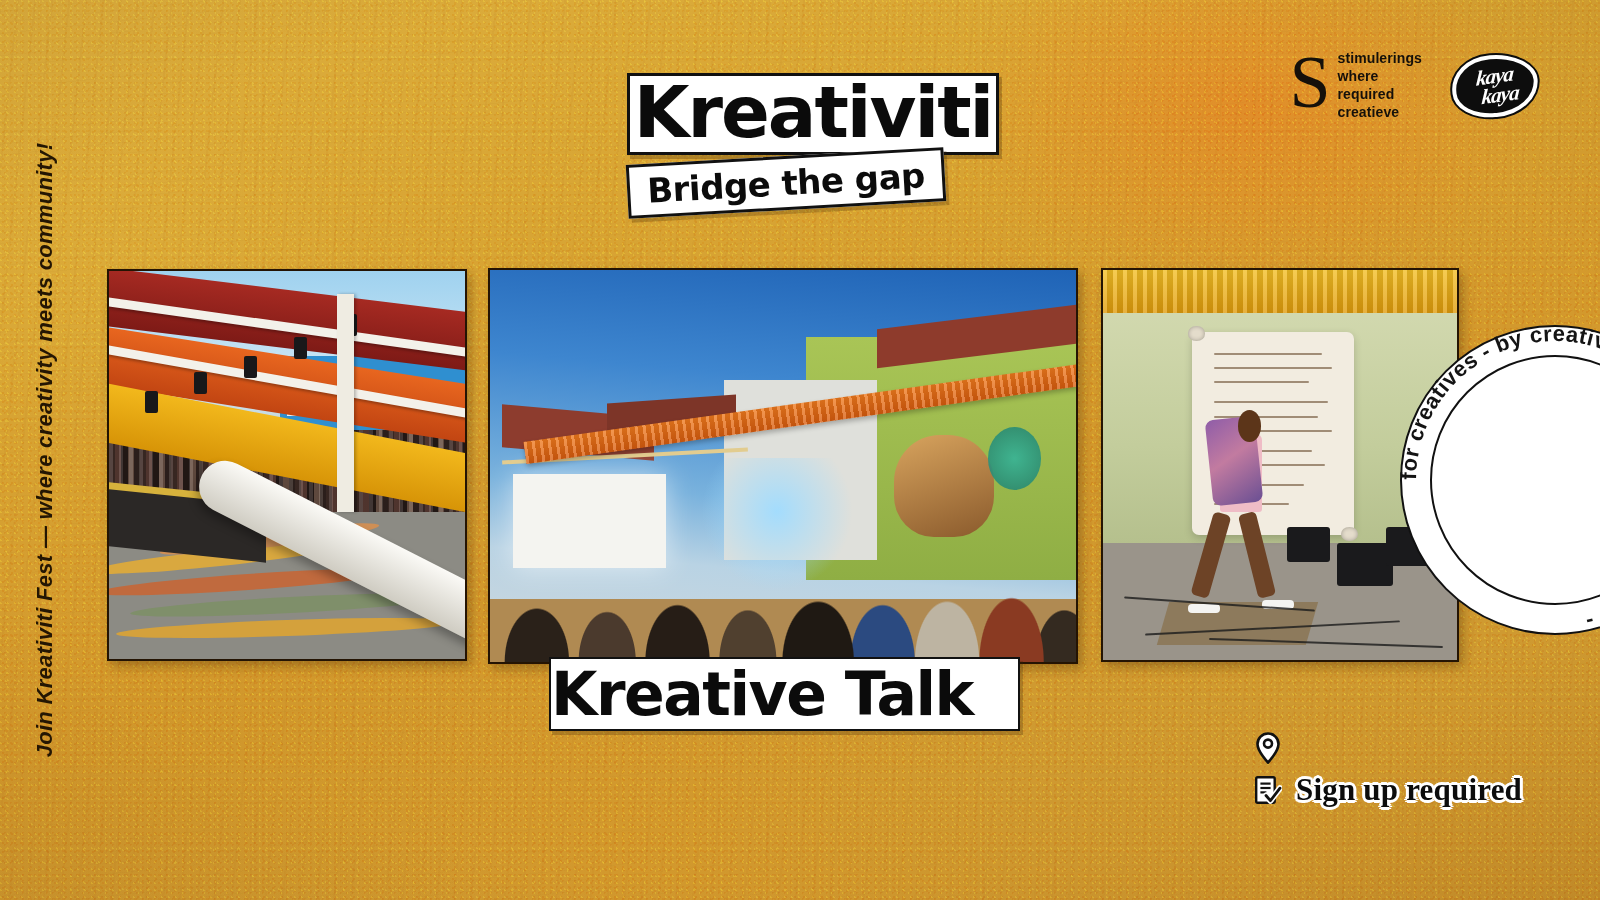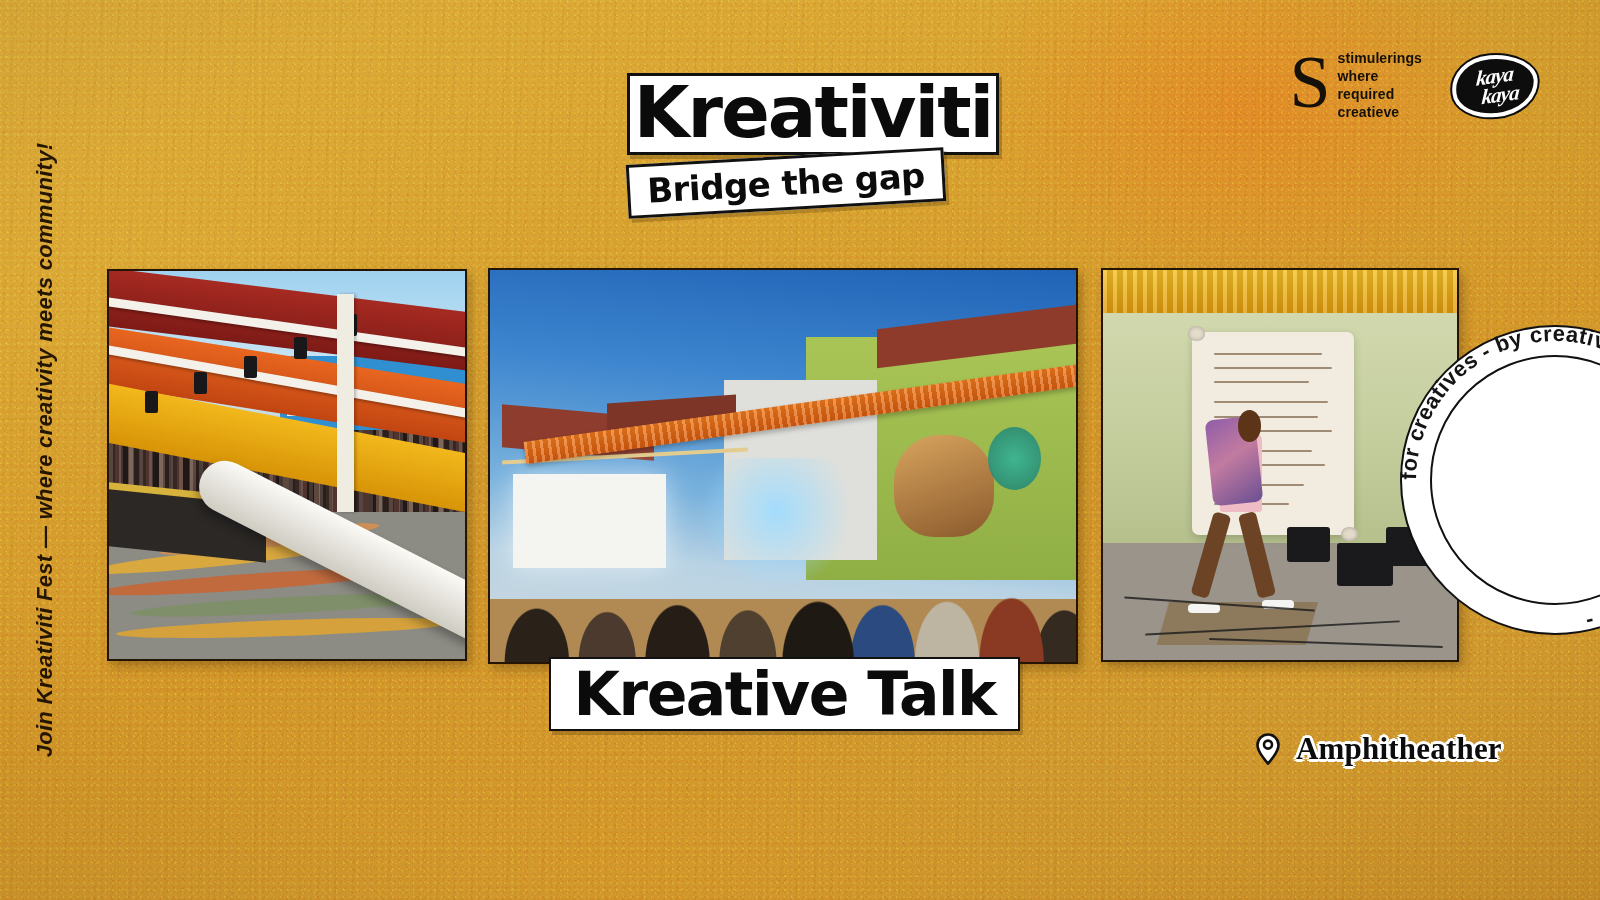--- a/index.html
+++ b/index.html
@@ -180,21 +180,21 @@
   .p3-fig-body{position:absolute;left:33%;top:42%;width:12%;height:20%;background:#efbcc6;border-radius:6px 6px 3px 3px;}
   .p3-fig-scarf{position:absolute;left:30%;top:38%;width:14%;height:22%;
     background:linear-gradient(150deg,#8f5da8,#c27ba0 45%,#6a4f93);border-radius:8px;transform:rotate(-6deg);}
   .p3-fig-head{position:absolute;left:38%;top:36%;width:6.5%;height:8%;background:#5c3519;border-radius:50%;}
   .p3-shoe{position:absolute;height:9px;background:#f4f4f2;border-radius:4px;}
 
   
   .talk-box{
     position:absolute;left:549px;top:657px;width:471px;height:74px;
     background:#fff;border:2px solid #111;
-    display:flex;align-items:center;justify-content:center;
+    display:flex;align-items:center;justify-content:flex-start;
     box-shadow:3px 4px 0 rgba(60,35,5,.25);
   }
   .talk-box .t{font-family:"DejaVu Sans",sans-serif;font-weight:bold;font-size:60px;
     line-height:1;letter-spacing:-1.5px;color:#0b0b0b;}
   .date-box{
     position:absolute;left:596px;top:742px;width:376px;height:38px;
     background:#fff;border:2px solid #111;
     display:flex;align-items:center;justify-content:center;
     box-shadow:2px 3px 0 rgba(60,35,5,.22);
   }
@@ -357,17 +357,29 @@
   </div>
 
   <div class="info">
     <div class="info-row">
       <span class="ico">
         <svg width="26" height="32" viewBox="0 0 26 32">
           <path d="M13 1.5C7.2 1.5 2.5 6.2 2.5 12c0 7.6 10.5 18.5 10.5 18.5S23.5 19.6 23.5 12C23.5 6.2 18.8 1.5 13 1.5z" fill="#fff" stroke="#111" stroke-width="2.6"></path>
           <circle cx="13" cy="11.6" r="4" fill="none" stroke="#111" stroke-width="2.6"></circle>
         </svg>
       </span>
-      <span class="lbl">Amphitheather</span>
+    </div>
+    <div class="info-row">
+      <span class="ico">
+        <svg width="28" height="30" viewBox="0 0 28 30">
+          <rect x="2.2" y="2.2" width="18.5" height="25.5" rx="1.5" fill="#fff" stroke="#111" stroke-width="2.4"></rect>
+          <line x1="6.4" y1="8.6" x2="16.6" y2="8.6" stroke="#111" stroke-width="2.2"></line>
+          <line x1="6.4" y1="13" x2="16.6" y2="13" stroke="#111" stroke-width="2.2"></line>
+          <line x1="6.4" y1="17.4" x2="12.4" y2="17.4" stroke="#111" stroke-width="2.2"></line>
+          <path d="M12 20.5l4.4 5.2L26 13.2" fill="none" stroke="#fff" stroke-width="6" stroke-linecap="round" stroke-linejoin="round"></path>
+          <path d="M12 20.5l4.4 5.2L26 13.2" fill="none" stroke="#111" stroke-width="2.8" stroke-linecap="round" stroke-linejoin="round"></path>
+        </svg>
+      </span>
+      <span class="lbl">Sign up required</span>
     </div>
   </div>
 
 </div>
 
 </body></html>

